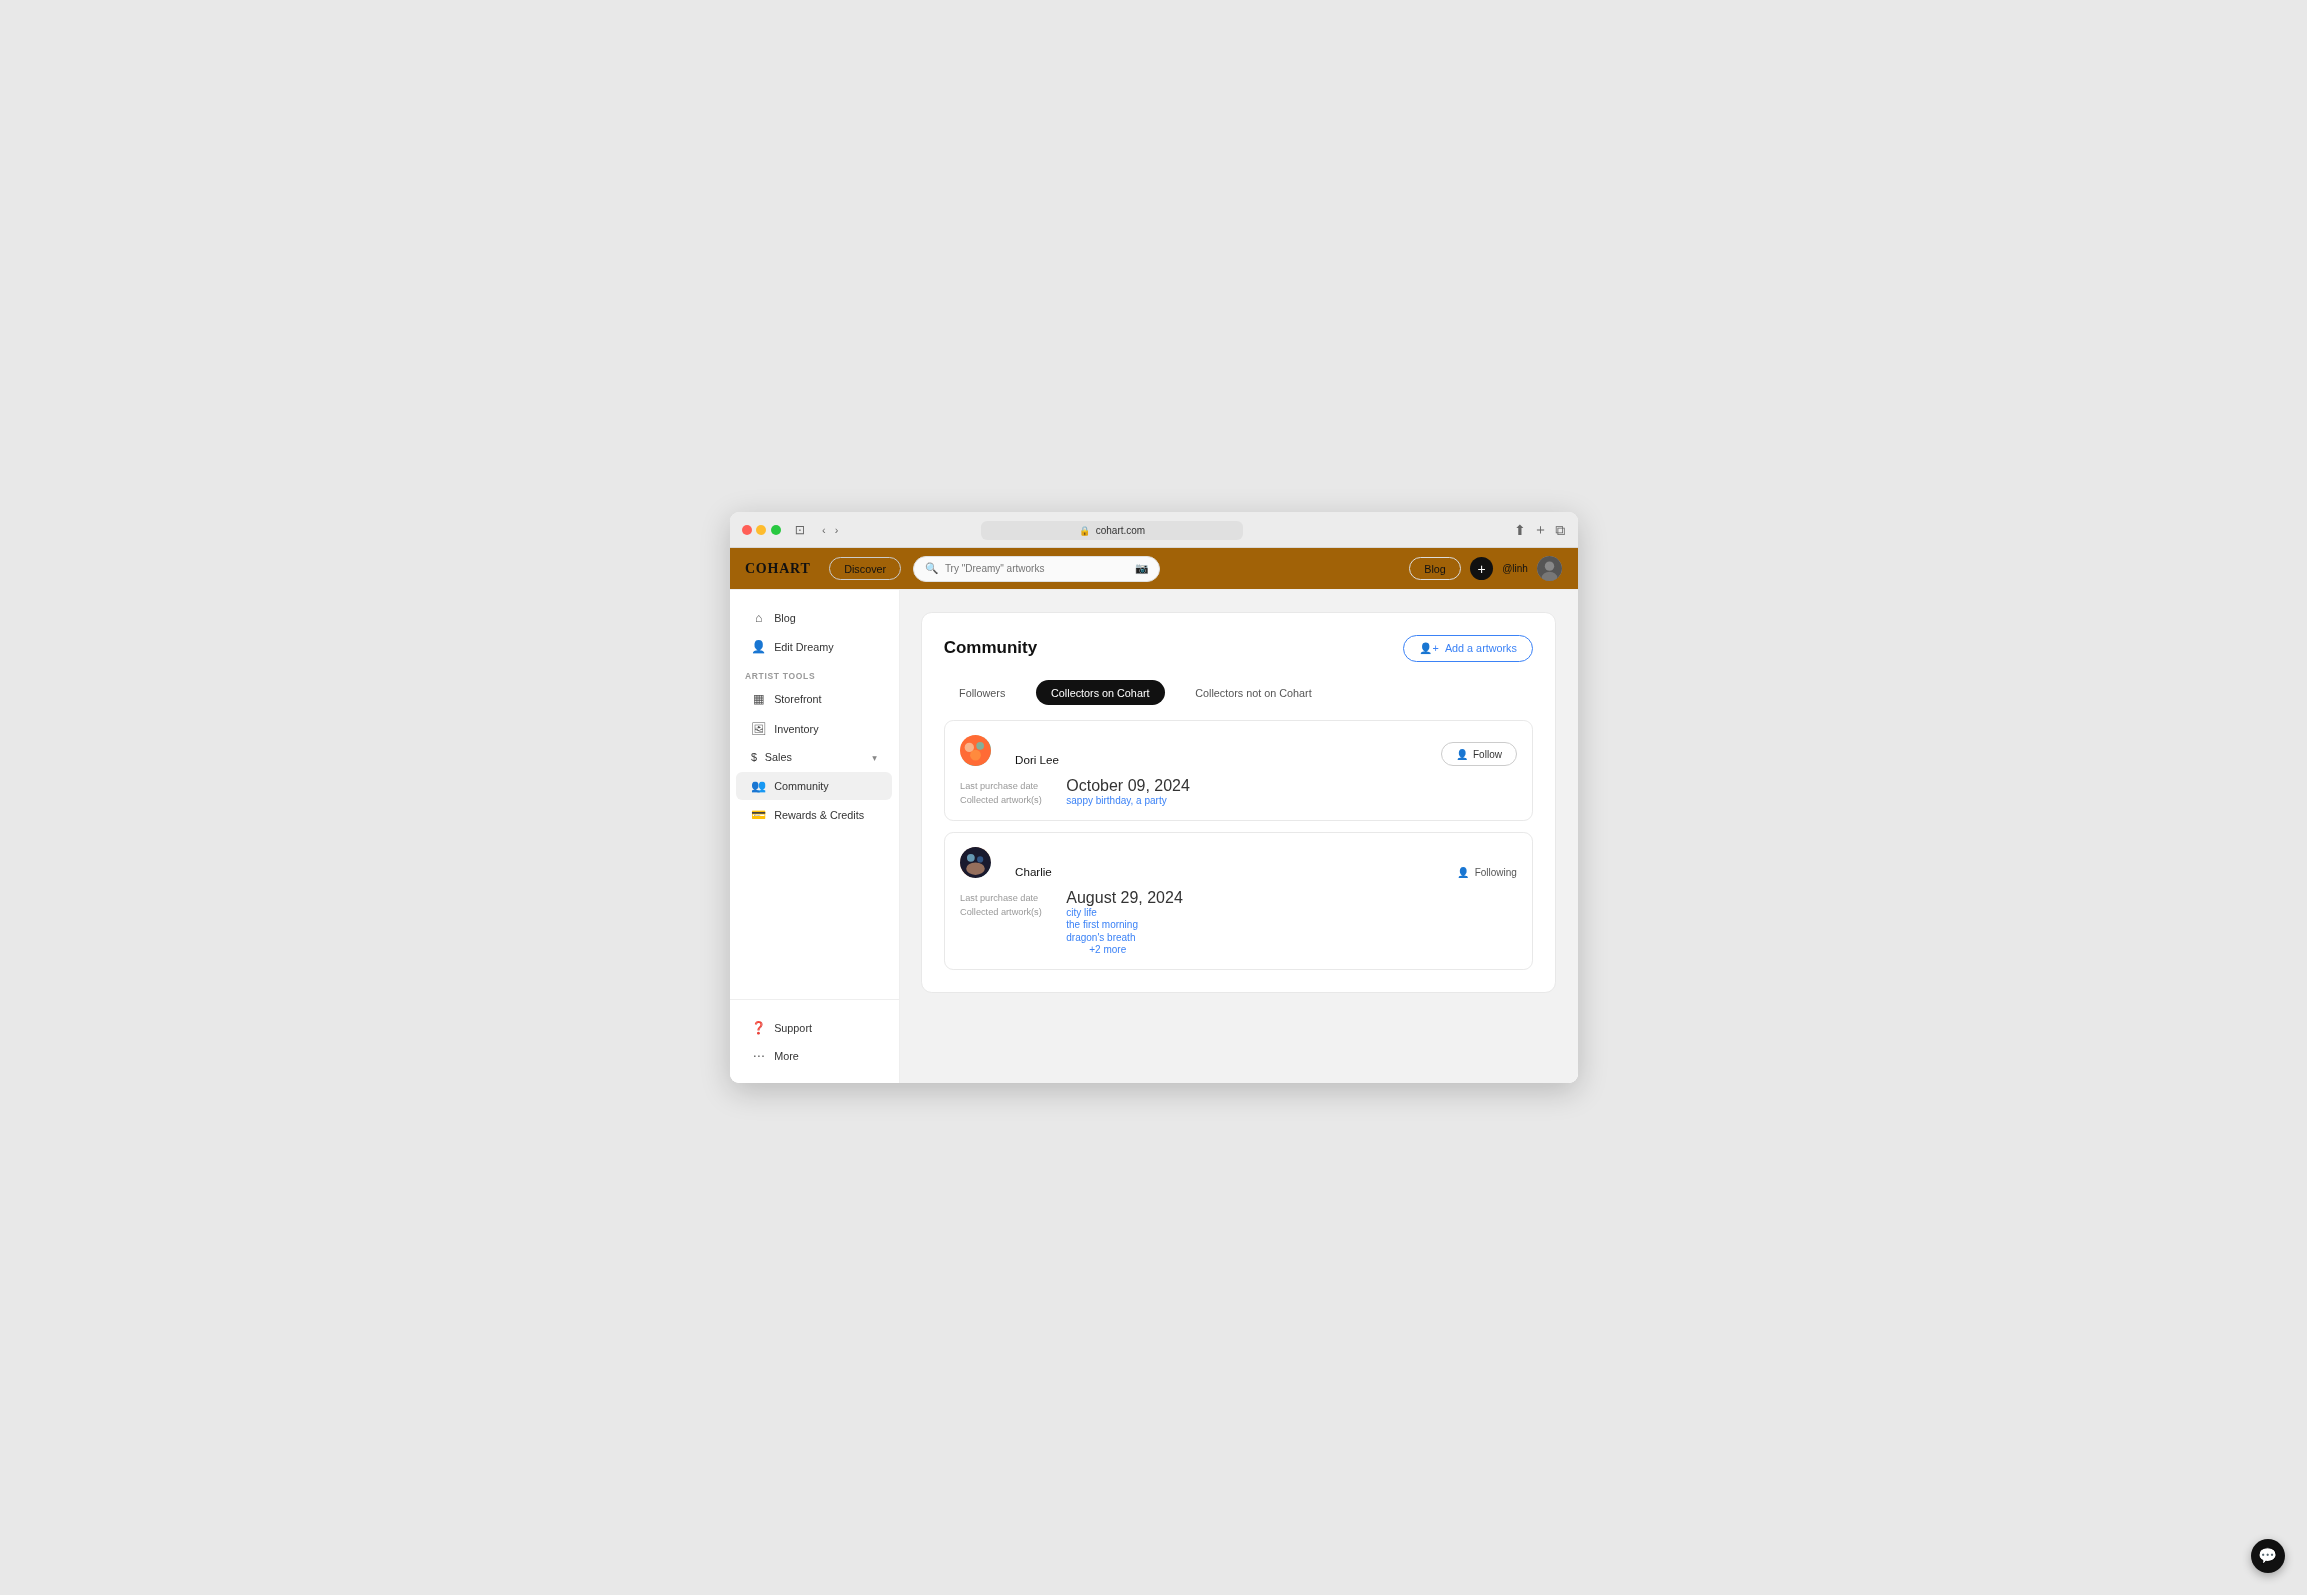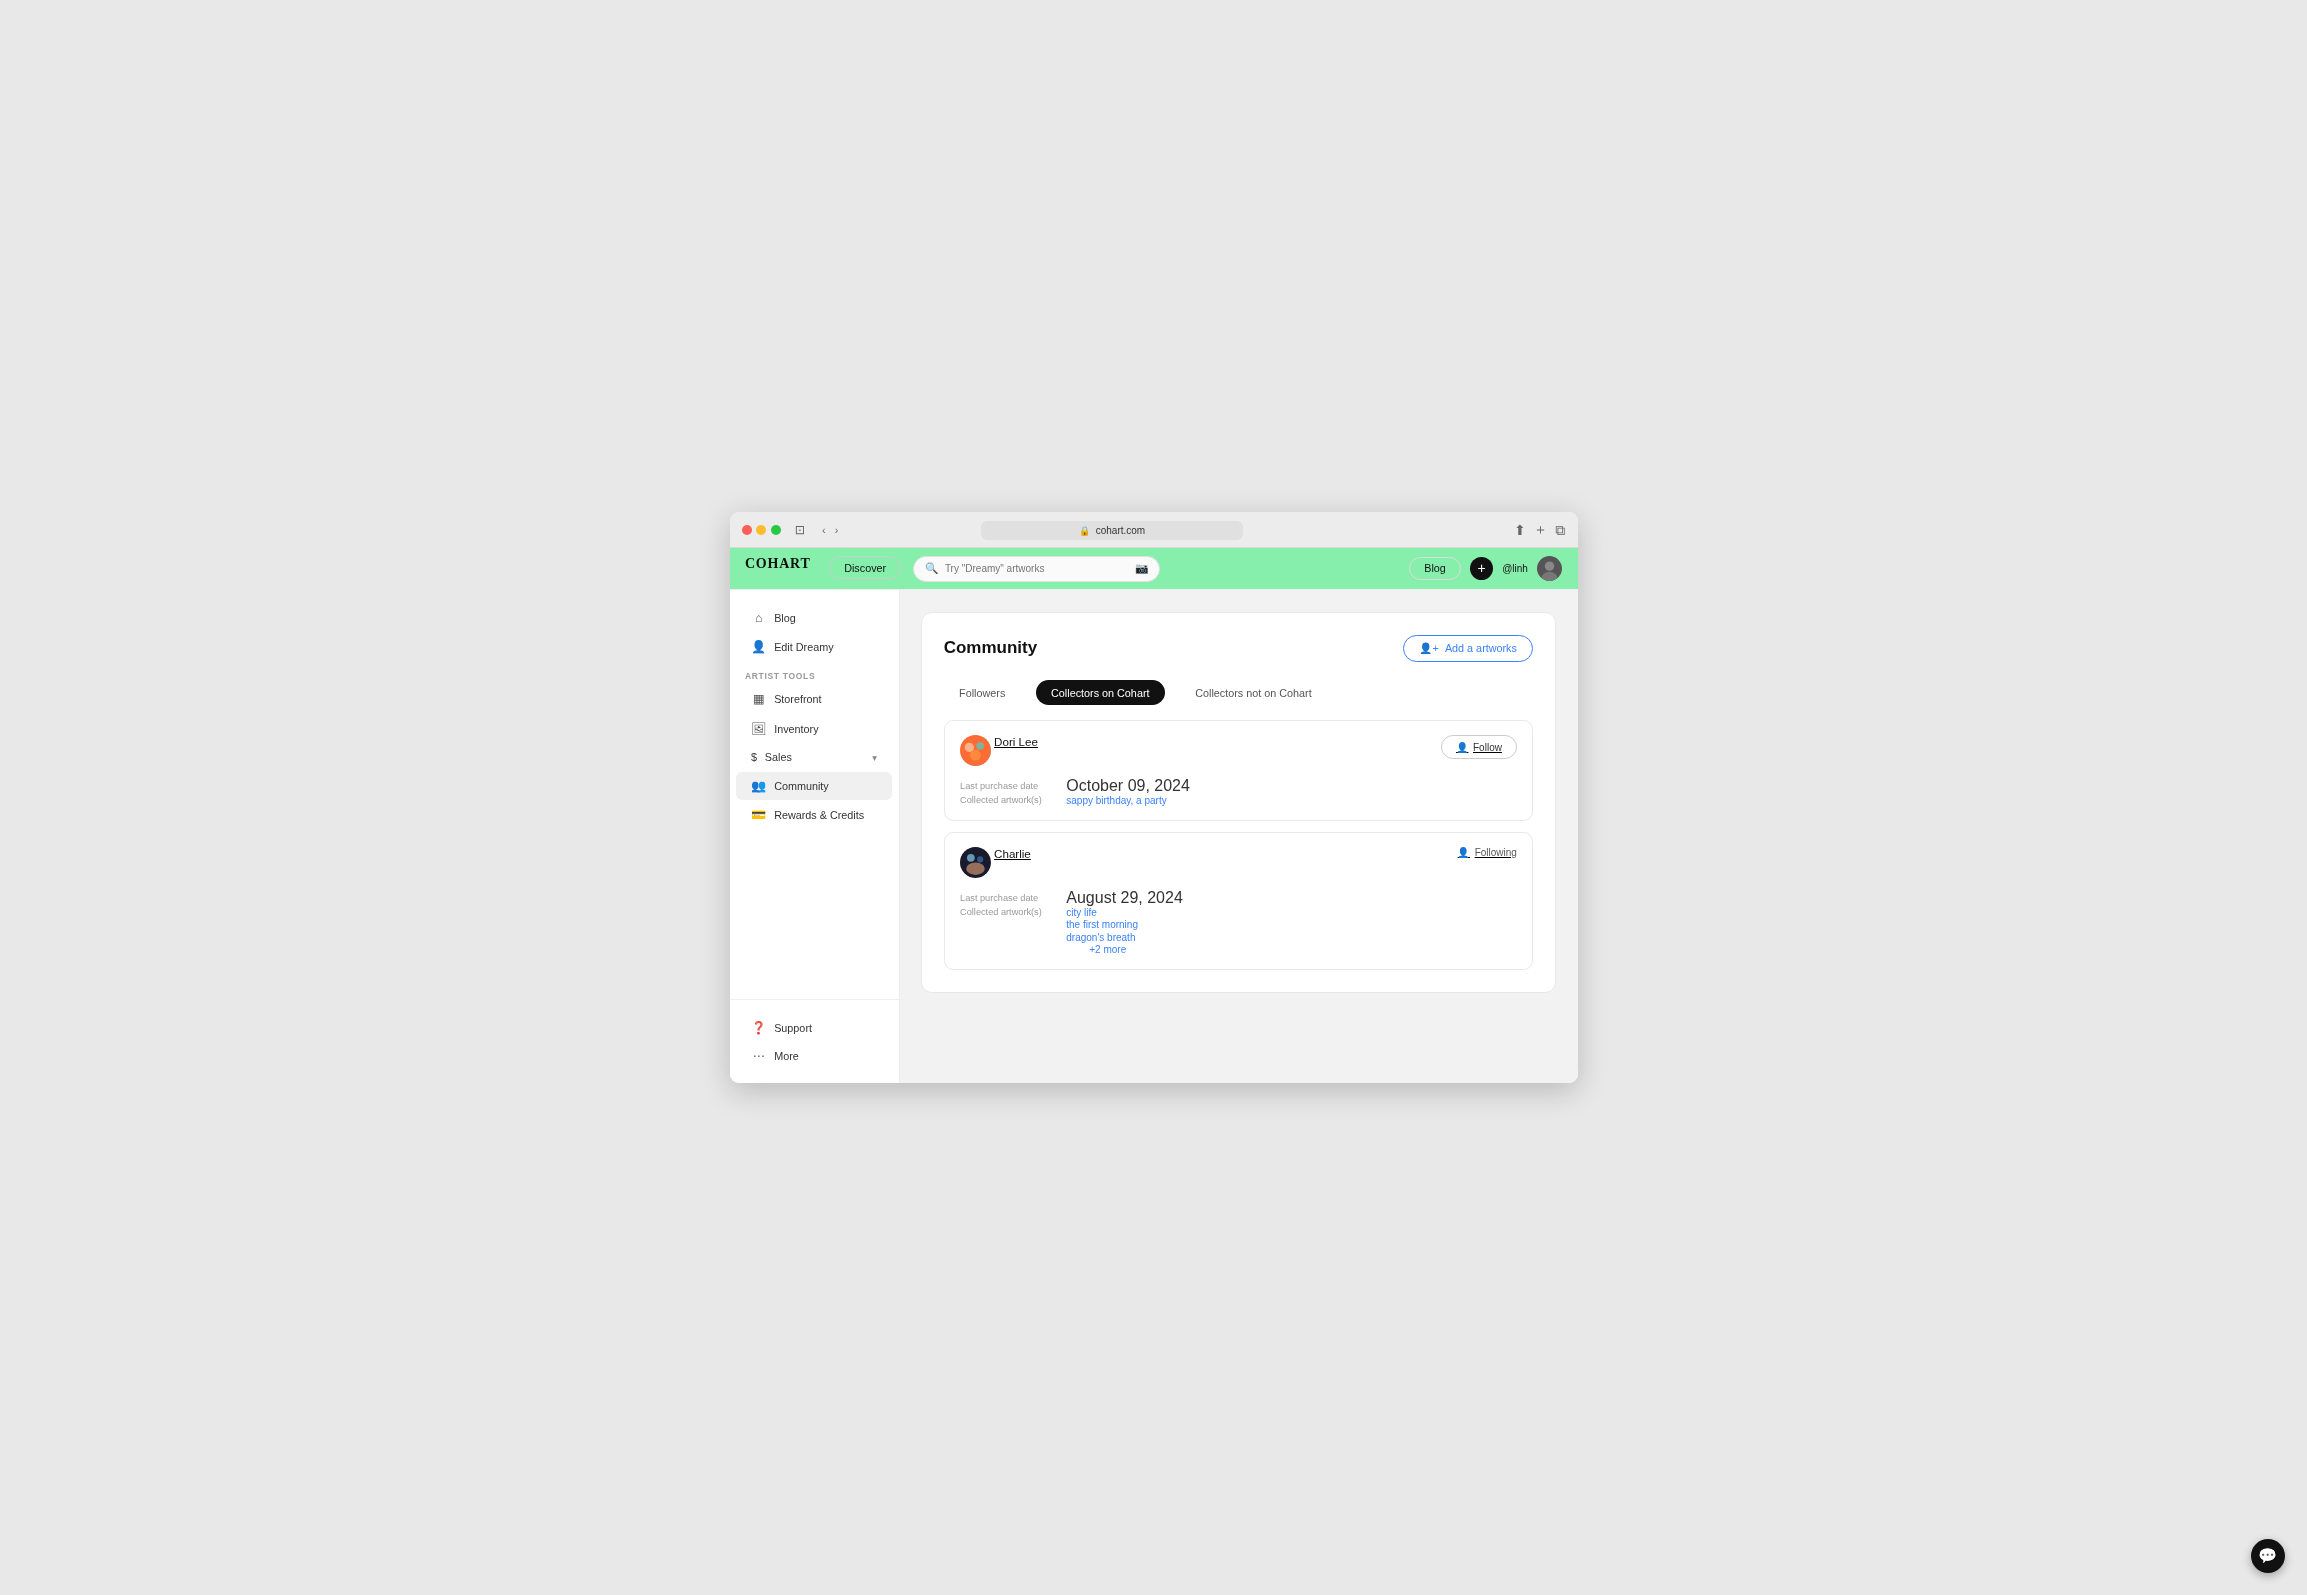--- a/index.html
+++ b/index.html
@@ -80,24 +80,24 @@
 
     
     .app-layout {
       display: flex;
       flex-direction: column;
       background: #fff;
     }
     
     .top-nav {
       display: flex;
-      align-items: flex-start;
+      align-items: center;
       padding: 7.7px 15.4px;
       border-bottom: 0.8px solid #eee;
-      background: #86efac;
+      background: #a16207;
       gap: 12.3px;
     }
     .logo {
       font-weight: 900;
       font-size: 14px;
       letter-spacing: 0.8px;
       color: #111;
       font-family: serif;
       margin-right: 6.2px;
     }
@@ -292,24 +292,23 @@
     
     .collector-list { display: flex; flex-direction: column; gap: 10.8px; }
     .collector-row {
       border: 0.8px solid #e8e8e8;
       border-radius: 9.2px;
       padding: 14px 15.4px;
       background: #fff;
     }
     .collector-top {
       display: flex;
-      align-items: flex-start;
-      gap: 3px;
+      align-items: flex-end;
+      gap: 24px;
       margin-bottom: 10.8px;
-      text-decoration: underline;
     }
     .collector-avatar {
       width: 31px; height: 31px;
       border-radius: 50%;
       overflow: hidden;
       flex-shrink: 0;
     }
     .collector-avatar.dori {
       background: linear-gradient(135deg, #ff6b35, #f7c59f, #4ecdc4, #ff6b35);
     }

